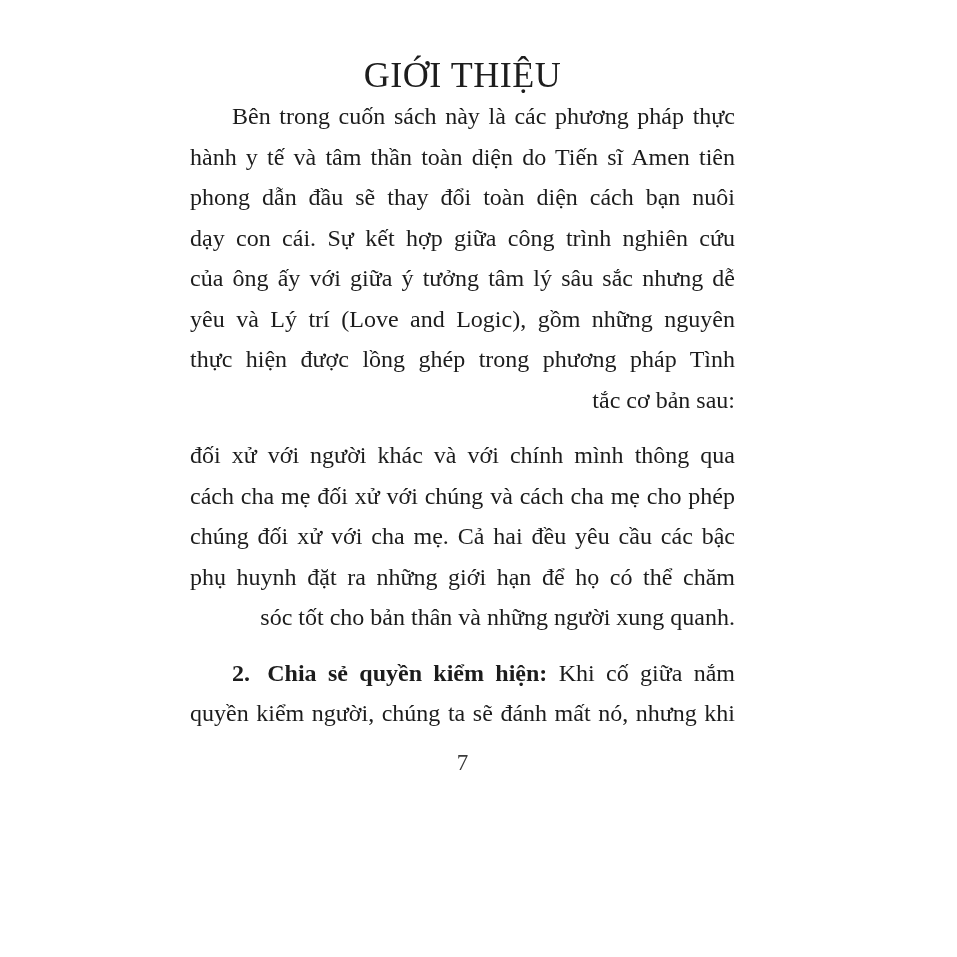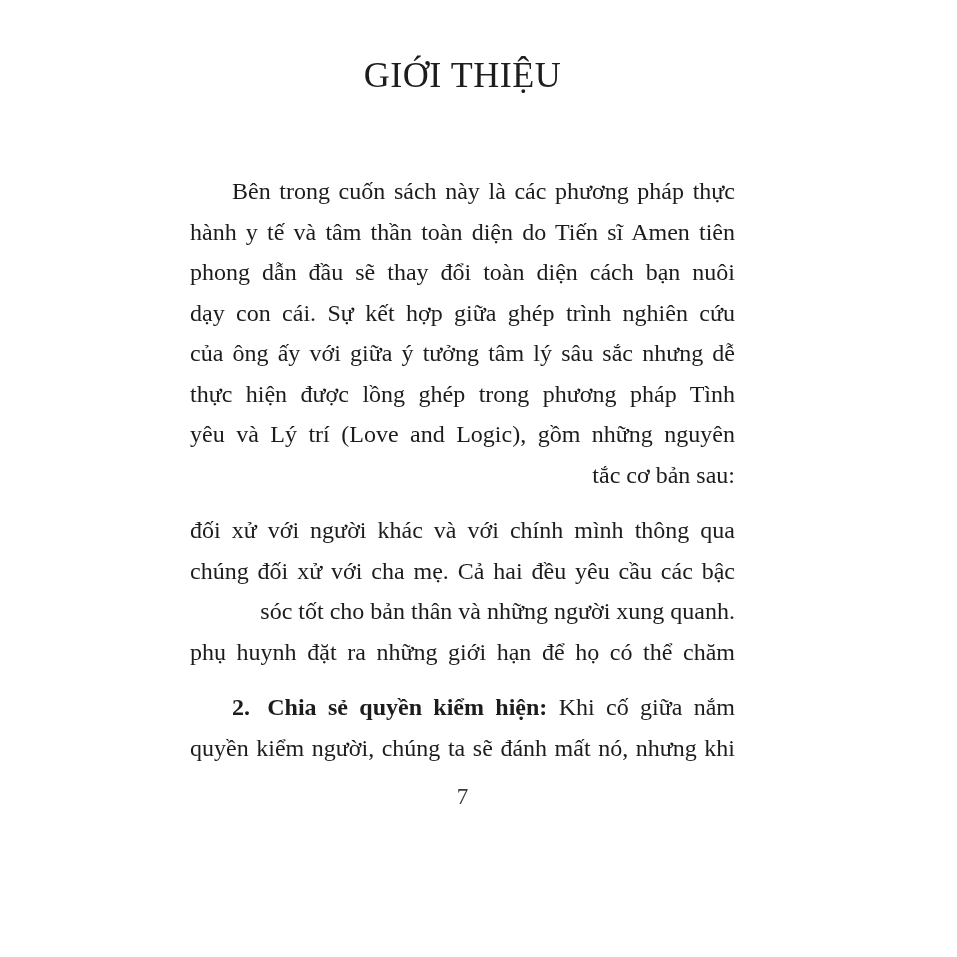--- a/index.html
+++ b/index.html
@@ -22,21 +22,20 @@
     text-align: center;
     width: 545px;
     margin-left: 190px;
     color: #1d1d1d;
     letter-spacing: 0.5px;
     white-space: nowrap;
   }
   .page-body {
     width: 545px;
     margin-left: 190px;
-    margin-top: 75px;
     font-size: 24px;
     color: #1c1c1c;
   }
   .para + .para { margin-top: 15px; }
   .line {
     line-height: 40.5px;
     text-align: right;
     white-space: normal;
   }
   .line.jfy {
@@ -60,31 +59,32 @@
 <body>
 
 <div class="sheet">
   <div class="chapter-title">GIỚI THIỆU</div>
 
   <div class="page-body">
       <div class="para">
         <div class="line jfy ind"><span>Bên trong cuốn sách này là các phương pháp thực</span></div>
         <div class="line jfy"><span>hành y tế và tâm thần toàn diện do Tiến sĩ Amen tiên</span></div>
         <div class="line jfy"><span>phong dẫn đầu sẽ thay đổi toàn diện cách bạn nuôi</span></div>
-        <div class="line jfy"><span>dạy con cái. Sự kết hợp giữa ghép trình nghiên cứu</span></div>
+        <div class="line jfy"><span>dạy con cái. Sự kết hợp giữa công trình nghiên cứu</span></div>
         <div class="line jfy"><span>của ông ấy với giữa ý tưởng tâm lý sâu sắc nhưng dễ</span></div>
+        <div class="line jfy"><span>yêu và Lý trí (Love and Logic), gồm những nguyên</span></div>
         <div class="line jfy"><span>thực hiện được lồng ghép trong phương pháp Tình</span></div>
-        <div class="line jfy"><span>yêu và Lý trí (Love and Logic), gồm những nguyên</span></div>
         <div class="line"><span>tắc cơ bản sau:</span></div>
       </div>
       <div class="para">
         <div class="line jfy"><span>đối xử với người khác và với chính mình thông qua</span></div>
+        <div class="line jfy"><span>cách cha mẹ đối xử với chúng và cách cha mẹ cho phép</span></div>
         <div class="line jfy"><span>chúng đối xử với cha mẹ. Cả hai đều yêu cầu các bậc</span></div>
+        <div class="line jfy"><span>phụ huynh đặt ra những giới hạn để họ có thể chăm</span></div>
         <div class="line"><span>sóc tốt cho bản thân và những người xung quanh.</span></div>
-        <div class="line jfy"><span>phụ huynh đặt ra những giới hạn để họ có thể chăm</span></div>
       </div>
       <div class="para">
         <div class="line jfy ind"><span class="b gap">2.</span><span class="b">Chia sẻ quyền kiểm hiện:</span><span> Khi cố giữa nắm</span></div>
         <div class="line jfy"><span>quyền kiểm người, chúng ta sẽ đánh mất nó, nhưng khi</span></div>
       </div>
     </div>
 
   <div class="page-number">7</div>
 </div>
 

